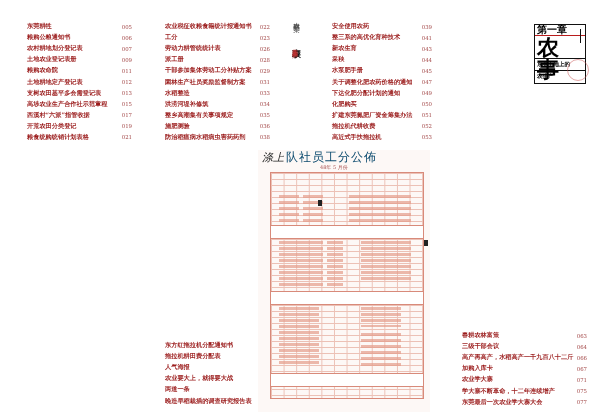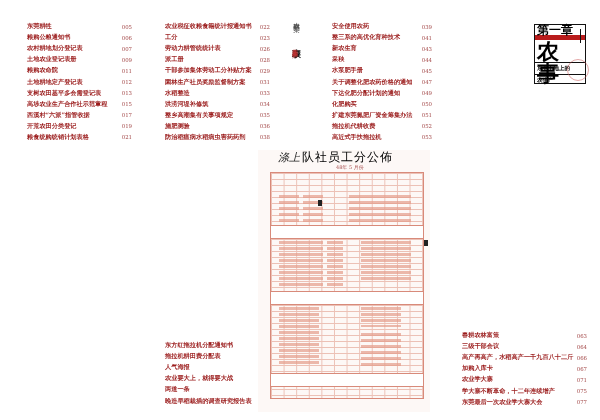--- a/index.html
+++ b/index.html
@@ -14,31 +14,31 @@
   #col3{left:332px;top:21px;width:100px;}
   #col4{left:165px;top:340px;width:105px;}
   #col5{left:462px;top:330px;width:125px;}
   .spine{position:absolute;left:287px;top:17px;width:18px;display:flex;flex-direction:column;align-items:center;}
   .spine .v{writing-mode:vertical-rl;font-size:6.5px;color:#444;letter-spacing:1px;}
   .spine .circ{font-size:6px;color:#555;margin:3px 0;}
   .spine .title{writing-mode:vertical-rl;font-size:9px;font-weight:bold;color:#111;margin-top:6px;}
   .spine .sub{writing-mode:vertical-rl;font-size:5.5px;color:#b33;margin-top:2px;letter-spacing:.5px;}
   
   .stamp{position:absolute;left:534px;top:24px;width:50px;height:58px;border:1.5px solid #111;background:#fff;}
-  .stamp .r1{height:10px;border-bottom:5px solid #b91c1c;font-size:12px;font-weight:bold;padding-left:2px;line-height:10px;}
+  .stamp .r1{height:10px;border-bottom:1px solid #b91c1c;font-size:10px;font-weight:bold;padding-left:2px;line-height:10px;}
   .stamp .r2{height:22px;border-bottom:1px solid #111;font-size:22px;font-weight:bold;line-height:22px;padding-left:2px;letter-spacing:3px;}
   .stamp .r3{height:11px;border-bottom:1px solid #111;font-size:5.5px;font-weight:bold;line-height:11px;padding-left:2px;}
   .stamp .r4{height:11px;font-size:5.5px;font-weight:bold;line-height:11px;padding-left:2px;}
   .stamp .seal{position:absolute;right:-4px;bottom:2px;width:20px;height:20px;border-radius:50%;border:1px solid rgba(200,80,80,.5);}
   .stamp .bar{position:absolute;right:4px;top:4px;width:1.5px;height:14px;background:#111;}
   
   .ledger{position:absolute;left:258px;top:150px;width:172px;height:262px;background:#fdf8f6;}
-  .ledger .head{position:absolute;left:16px;top:0;width:172px;height:22px;}
+  .ledger .head{position:absolute;left:0;top:0;width:172px;height:22px;}
   .ledger .hand{position:absolute;left:4px;top:0;font-size:11px;color:#222;font-style:italic;}
-  .ledger .htitle{position:absolute;left:28px;top:-1px;font-size:12px;color:#000000;letter-spacing:1px;}
+  .ledger .htitle{position:absolute;left:28px;top:-1px;font-size:12px;color:#0c4a6e;letter-spacing:1px;}
   .ledger .date{position:absolute;left:62px;top:14px;font-size:5px;color:#a55;}
   .ledger .grid{position:absolute;left:12px;top:22px;width:152px;height:225px;border:1px solid #d88a7a;
      background-image:linear-gradient(#ecc1b6 1px,transparent 1px),linear-gradient(90deg,#ecc1b6 1px,transparent 1px);
      background-size:12.6px 6px;}
   .ledger .band{position:absolute;left:0;width:100%;height:12px;background:#fff;border-top:1px solid #d88a7a;border-bottom:1px solid #d88a7a;}
   .ledger .cells{position:absolute;background:repeating-linear-gradient(#e49c8a 0 3px,transparent 3px 6px);opacity:.7;}
   .pin{position:absolute;width:4px;height:6px;background:#222;}
 </style>
 </head>
 <body>

